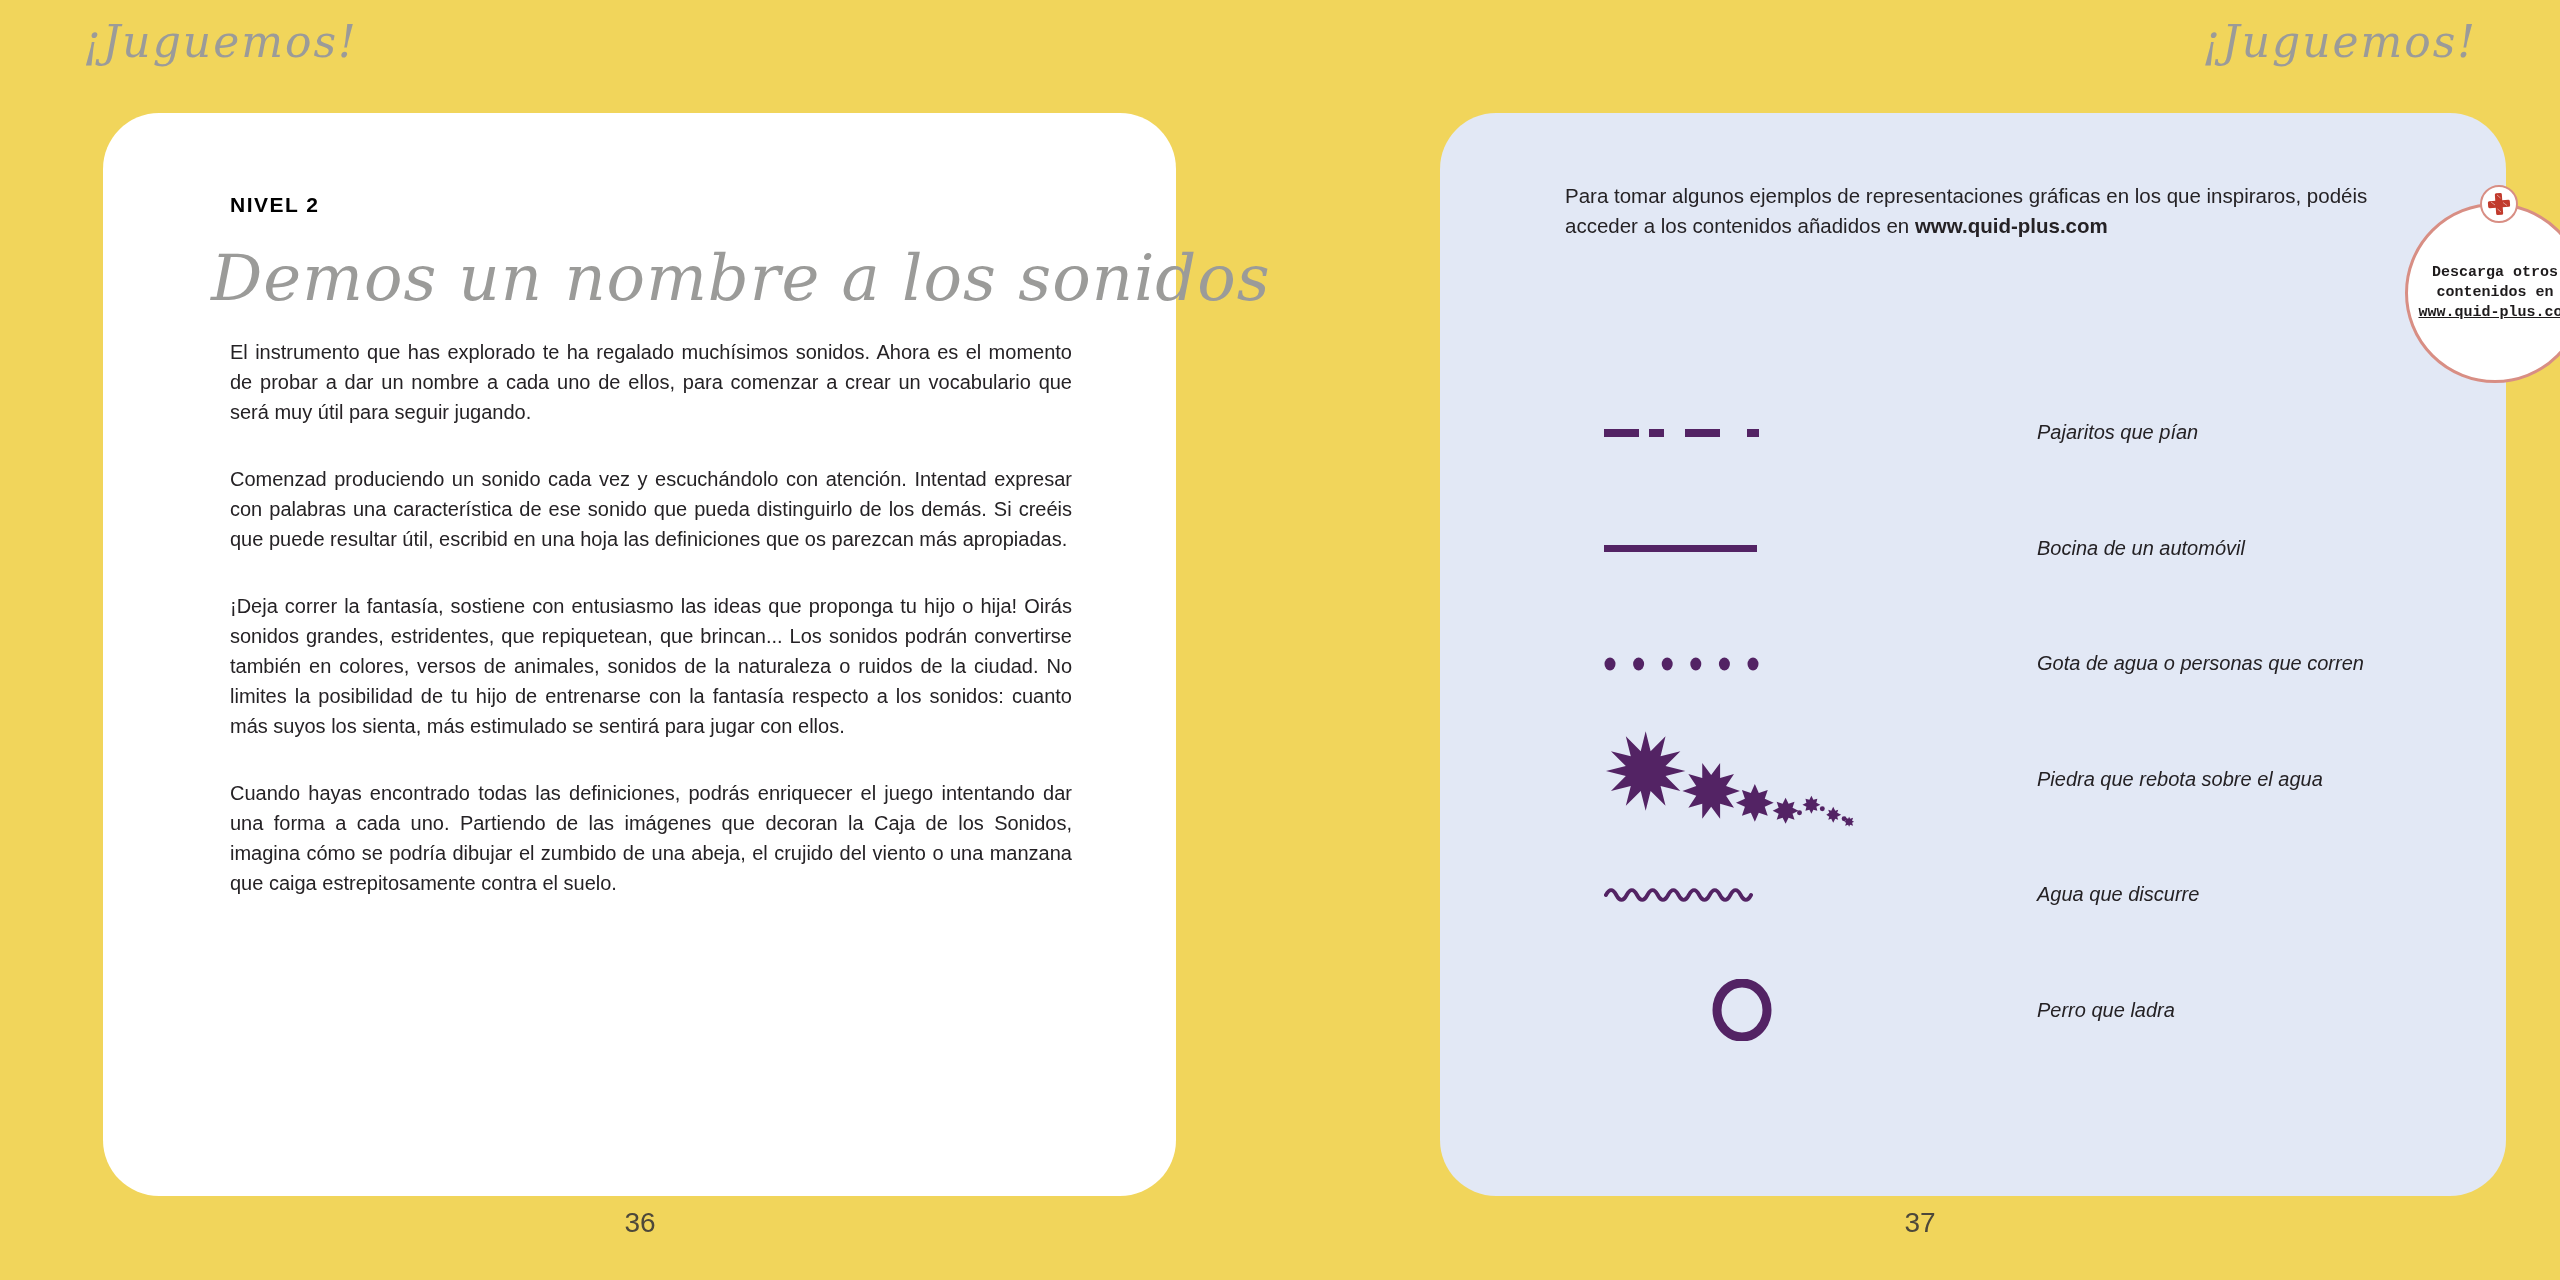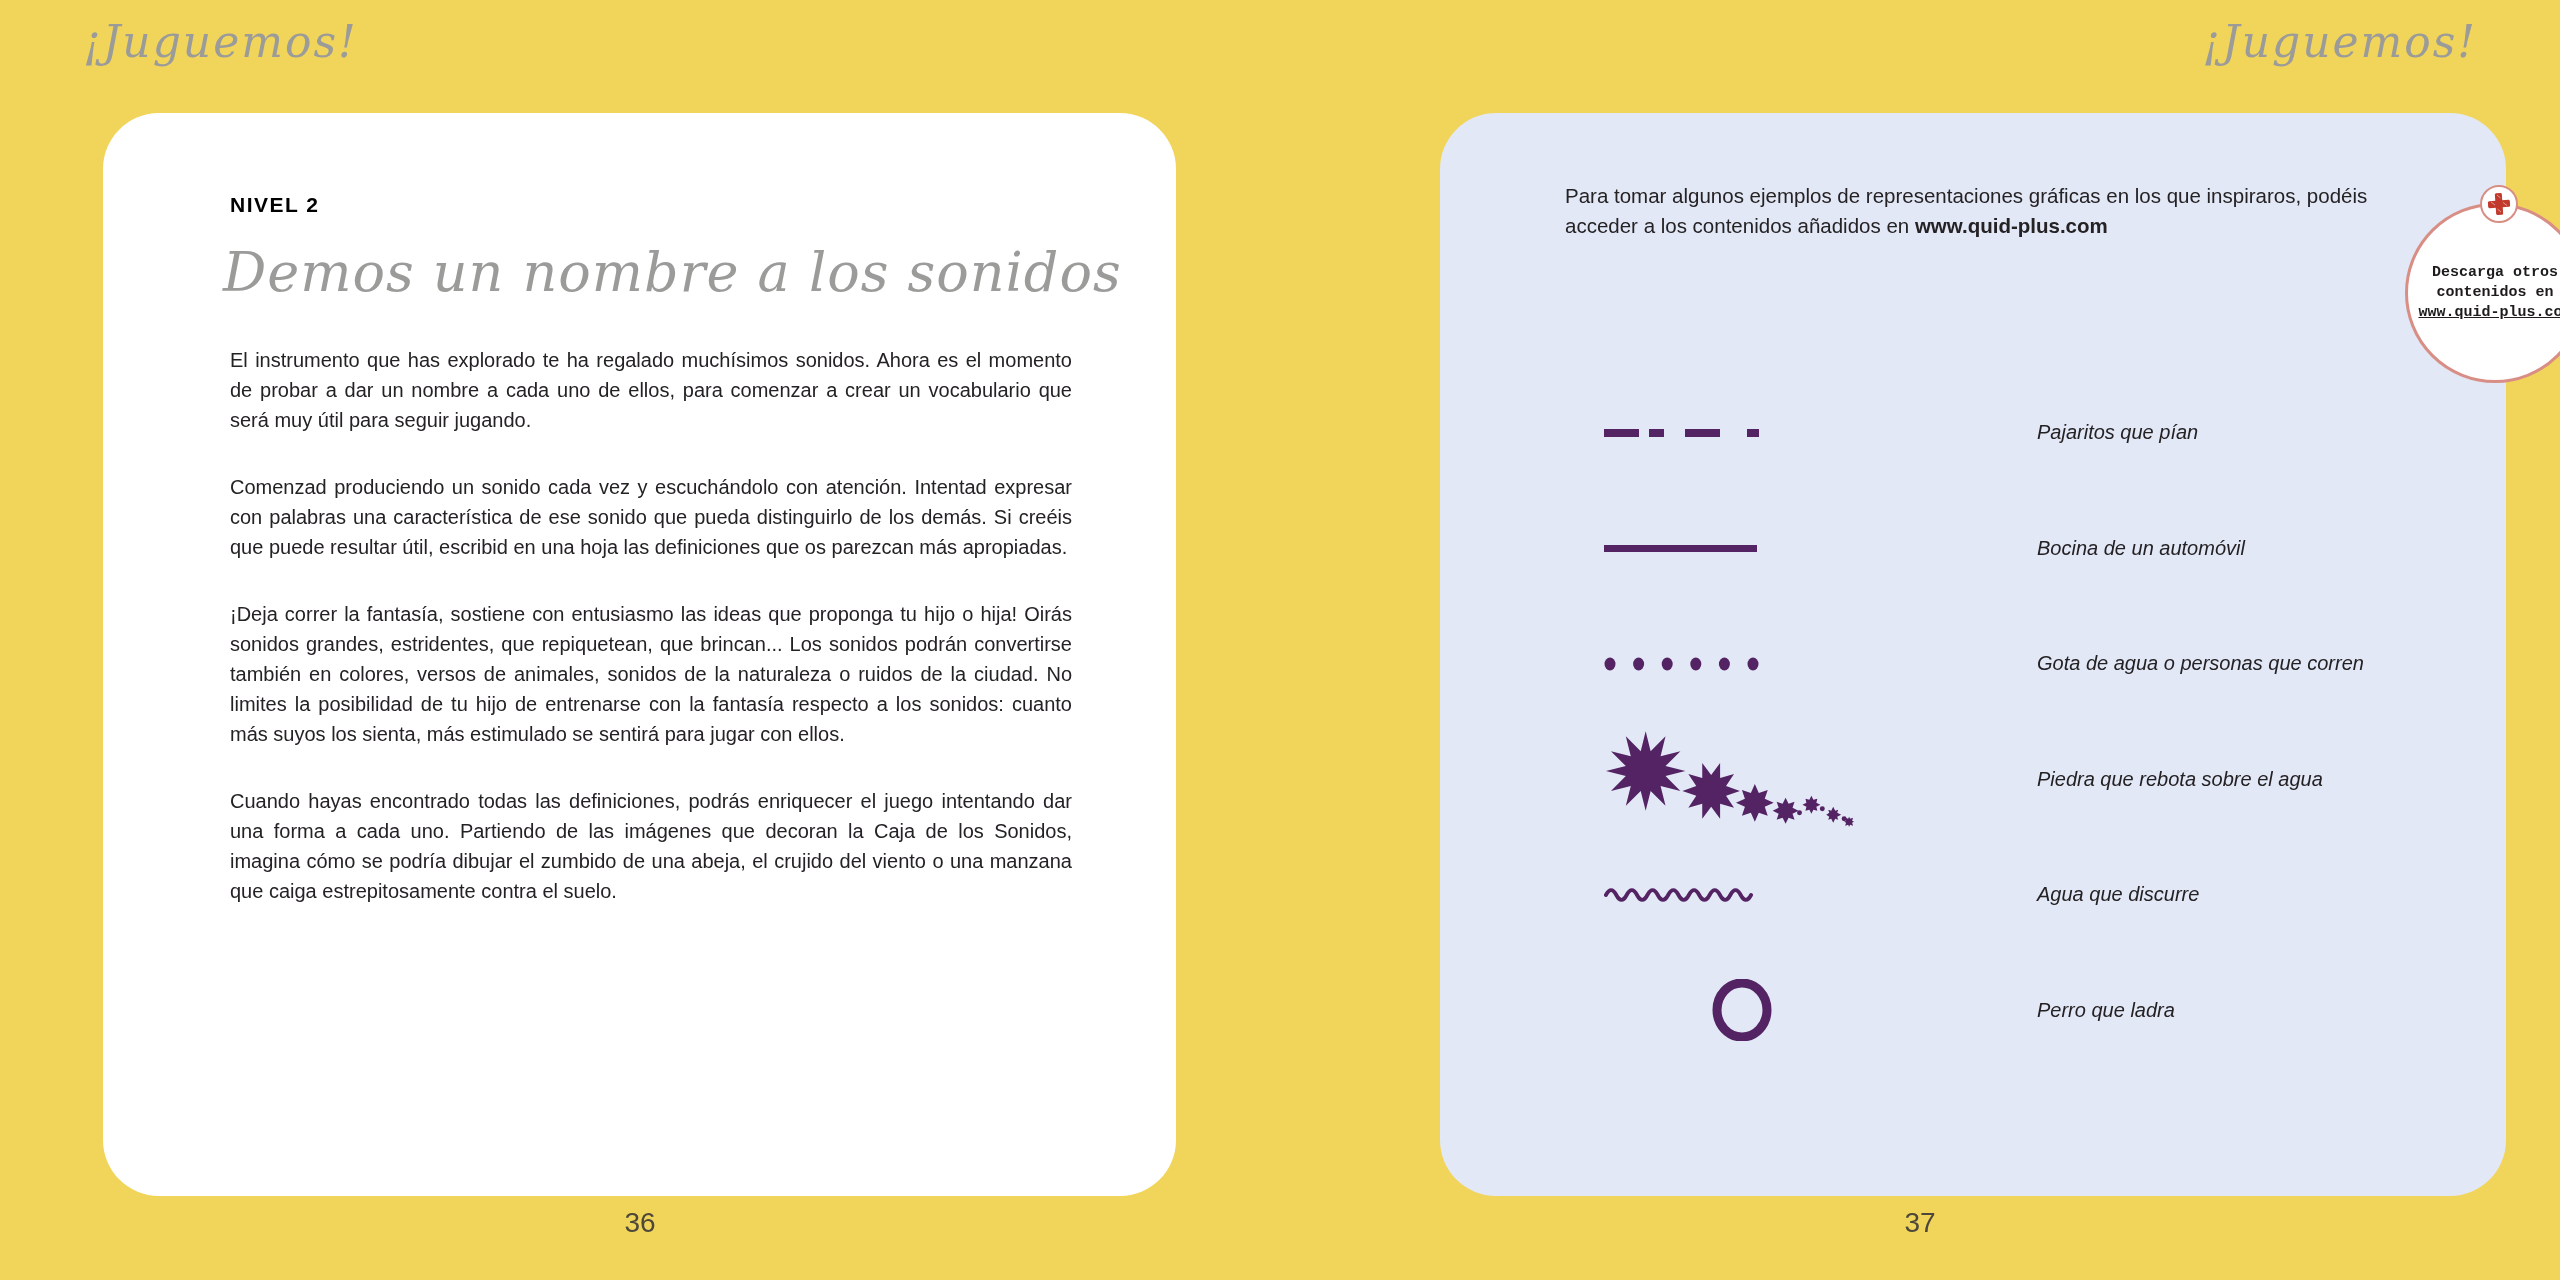--- a/index.html
+++ b/index.html
@@ -20,26 +20,26 @@
   
   .card{position:absolute;top:113px;height:1083px;border-radius:56px;}
   .card.left{left:103px;width:1073px;background:#FFFFFF;}
   .card.right{left:1440px;width:1066px;background:#E2E8F5;}
   
   .kicker{
     position:absolute;left:127px;top:80px;
     font-size:21px;font-weight:bold;letter-spacing:1.5px;color:#000000;
   }
   .page-title{
-    position:absolute;left:120px;top:128px;width:940px;
+    position:absolute;left:108px;top:128px;width:940px;
     font-family:"DejaVu Serif",serif;font-style:italic;font-weight:400;
-    font-size:54px;color:#9B9B99;letter-spacing:1px;white-space:nowrap;
+    font-size:64px;color:#9B9B99;letter-spacing:1px;white-space:nowrap;
   }
   .body-copy{
-    position:absolute;left:127px;top:232px;width:842px;
+    position:absolute;left:127px;top:224px;width:842px;
     font-size:20px;line-height:30px;text-align:justify;
     hyphens:auto;-webkit-hyphens:auto;color:#252225;
   }
   .body-copy p{margin:0 0 37px 0;}
   
   .intro{
     position:absolute;left:125px;top:68px;width:846px;
     font-size:20.5px;line-height:30px;color:#252225;
   }
   .intro b{font-weight:bold;}

